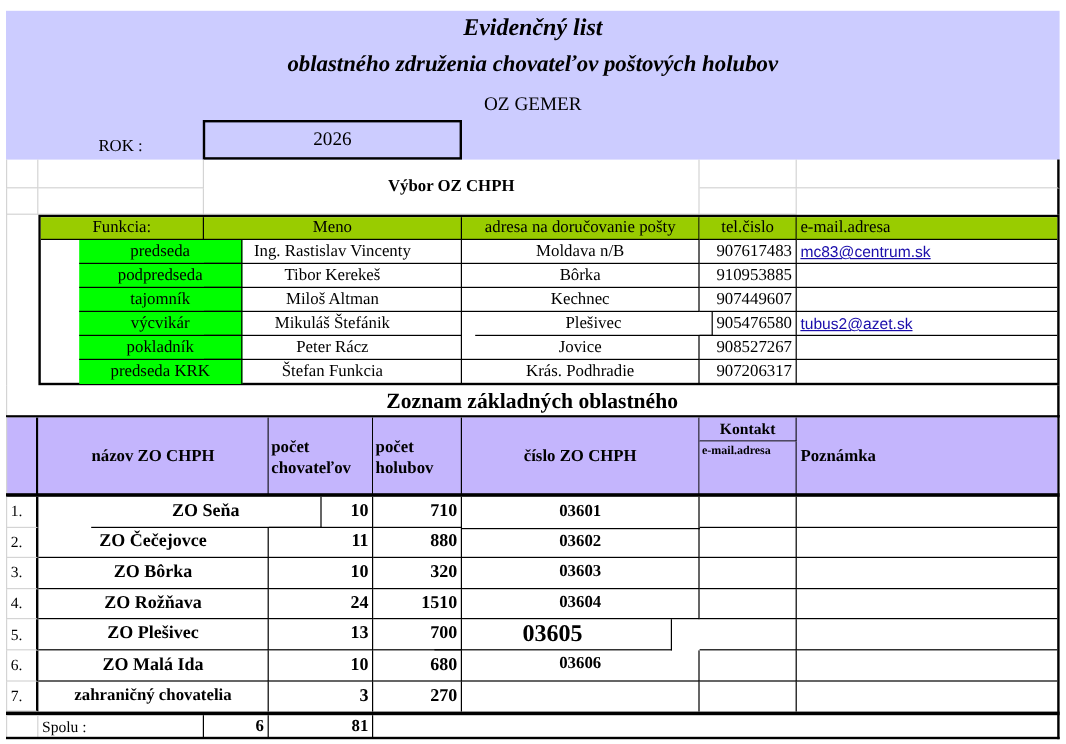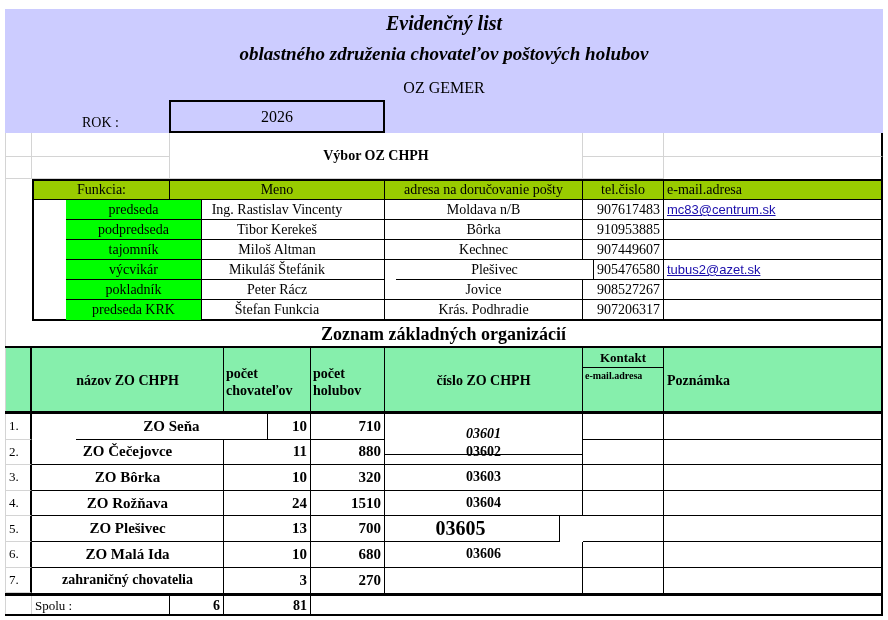--- a/index.html
+++ b/index.html
@@ -7,21 +7,21 @@
   .abs{position:absolute;box-sizing:border-box;}
   .hdr{left:5px;top:9px;width:878px;height:124px;background:#ccccff;}
   .t1{left:5px;width:878px;text-align:center;font-style:italic;font-weight:bold;}
   .grid{border-right:1px solid #d4d4d4;border-bottom:1px solid #d4d4d4;}
   .cell{display:flex;align-items:center;justify-content:center;font-size:14px;white-space:nowrap;overflow:hidden;}
   .l{justify-content:flex-start;padding-left:3px;}
   .r{justify-content:flex-end;padding-right:3px;}
   .b{font-weight:bold;}
   .lime{background:#99cc00;}
   .green{background:#00ff00;margin-left:32px;}
-  .blue{background:#86efac;}
+  .blue{background:#c4b5fd;}
   .br{border-right:1px solid #000;}
   .bb{border-bottom:1px solid #000;}
   a.mail{color:#1a0dab;text-decoration:underline;font-family:"Liberation Sans","DejaVu Sans",sans-serif;font-size:13px;}
 </style>
 </head>
 <body>
 
 <div class="abs hdr"></div>
 <div class="abs t1" style="top:12px;font-size:20px;">Evidenčný list</div>
 <div class="abs t1" style="top:43px;font-size:19px;">oblastného združenia chovateľov poštových holubov</div>
@@ -78,39 +78,39 @@
     <div class="abs cell l bb" style="left:664px;top:280px;width:217px;height:20px;"></div>
     <div class="abs cell green br " style="left:34px;top:300px;width:136px;height:20px;">predseda KRK</div>
     <div class="abs cell br " style="left:170px;top:300px;width:215px;height:20px;">Štefan Funkcia</div>
     <div class="abs cell br " style="left:385px;top:300px;width:198px;height:20px;">Krás. Podhradie</div>
     <div class="abs cell r br " style="left:583px;top:300px;width:81px;height:20px;">907206317</div>
     <div class="abs cell l " style="left:664px;top:300px;width:217px;height:20px;"></div>
   </div>
 
 <div class="abs" style="left:5px;top:179px;width:27px;height:142px;border-left:1px solid #d4d4d4;"></div>
 
-<div class="abs cell b" style="left:5px;top:321px;width:878px;height:26px;font-size:18px;border-left:1px solid #d4d4d4;border-right:2px solid #000;">Zoznam základných organizácií</div>
+<div class="abs cell b" style="left:5px;top:321px;width:878px;height:26px;font-size:18px;border-left:1px solid #d4d4d4;border-right:2px solid #000;">Zoznam základných oblastného</div>
 
 <div class="abs" style="left:5px;top:346px;width:878px;height:270px;border-top:2px solid #000;border-right:2px solid #000;"></div>
 <div class="abs blue" style="left:5px;top:348px;width:27px;height:65px;border-left:1px solid #d4d4d4;border-right:2px solid #000;"></div>
 <div class="abs cell b blue br" style="left:32px;top:348px;width:192px;height:65px;font-size:14px;">názov ZO CHPH</div>
 <div class="abs b blue br" style="left:224px;top:348px;width:87px;height:65px;font-size:14px;padding:17px 2px 0 2px;white-space:normal;line-height:17px;">počet chovateľov</div>
 <div class="abs b blue br" style="left:311px;top:348px;width:74px;height:65px;font-size:14px;padding:17px 2px 0 2px;white-space:normal;line-height:17px;">počet holubov</div>
 <div class="abs cell b blue br" style="left:385px;top:348px;width:198px;height:65px;font-size:14px;">číslo ZO CHPH</div>
 <div class="abs cell b blue br" style="left:583px;top:348px;width:81px;height:20px;font-size:13px;border-bottom:1px solid #000;">Kontakt</div>
 <div class="abs b blue br" style="left:583px;top:368px;width:81px;height:45px;font-size:10px;padding:2px 0 0 2px;">e-mail.adresa</div>
 <div class="abs cell l b blue" style="left:664px;top:348px;width:217px;height:65px;font-size:14px;">Poznámka</div>
 <div class="abs" style="left:5px;top:411px;width:878px;height:3px;background:#000;"></div>
 
 <div id="org-rows">
     <div class="abs cell l" style="left:5px;top:414px;width:27px;height:25.6px;font-size:13px;border-left:1px solid #d4d4d4;border-right:2px solid #000;border-bottom:1px solid #d4d4d4;">1.</div>
     <div class="abs cell b br bb" style="left:32px;top:414px;width:192px;height:25.6px;font-size:15px;margin-left:44px;">ZO Seňa</div>
     <div class="abs cell r b br bb" style="left:224px;top:414px;width:87px;height:25.6px;font-size:15px;">10</div>
     <div class="abs cell r b br bb" style="left:311px;top:414px;width:74px;height:25.6px;font-size:15px;">710</div>
-    <div class="abs cell b br bb" style="left:385px;top:414px;width:198px;height:41px;font-size:14px;font-style:italic;">03601</div>
+    <div class="abs cell b br bb" style="left:385px;top:414px;width:198px;height:27px;font-size:14px;">03601</div>
     <div class="abs br bb" style="left:583px;top:414px;width:81px;height:25.6px;"></div>
     <div class="abs bb" style="left:664px;top:414px;width:217px;height:25.6px;"></div>
     <div class="abs cell l" style="left:5px;top:439.6px;width:27px;height:25.6px;font-size:13px;border-left:1px solid #d4d4d4;border-right:2px solid #000;border-bottom:1px solid #d4d4d4;">2.</div>
     <div class="abs cell b br bb" style="left:32px;top:439.6px;width:192px;height:25.6px;font-size:15px;">ZO Čečejovce</div>
     <div class="abs cell r b br bb" style="left:224px;top:439.6px;width:87px;height:25.6px;font-size:15px;">11</div>
     <div class="abs cell r b br bb" style="left:311px;top:439.6px;width:74px;height:25.6px;font-size:15px;">880</div>
     <div class="abs cell b br bb" style="left:385px;top:439.6px;width:198px;height:25.6px;font-size:14px;">03602</div>
     <div class="abs br bb" style="left:583px;top:439.6px;width:81px;height:25.6px;"></div>
     <div class="abs bb" style="left:664px;top:439.6px;width:217px;height:25.6px;"></div>
     <div class="abs cell l" style="left:5px;top:465.2px;width:27px;height:25.6px;font-size:13px;border-left:1px solid #d4d4d4;border-right:2px solid #000;border-bottom:1px solid #d4d4d4;">3.</div>

